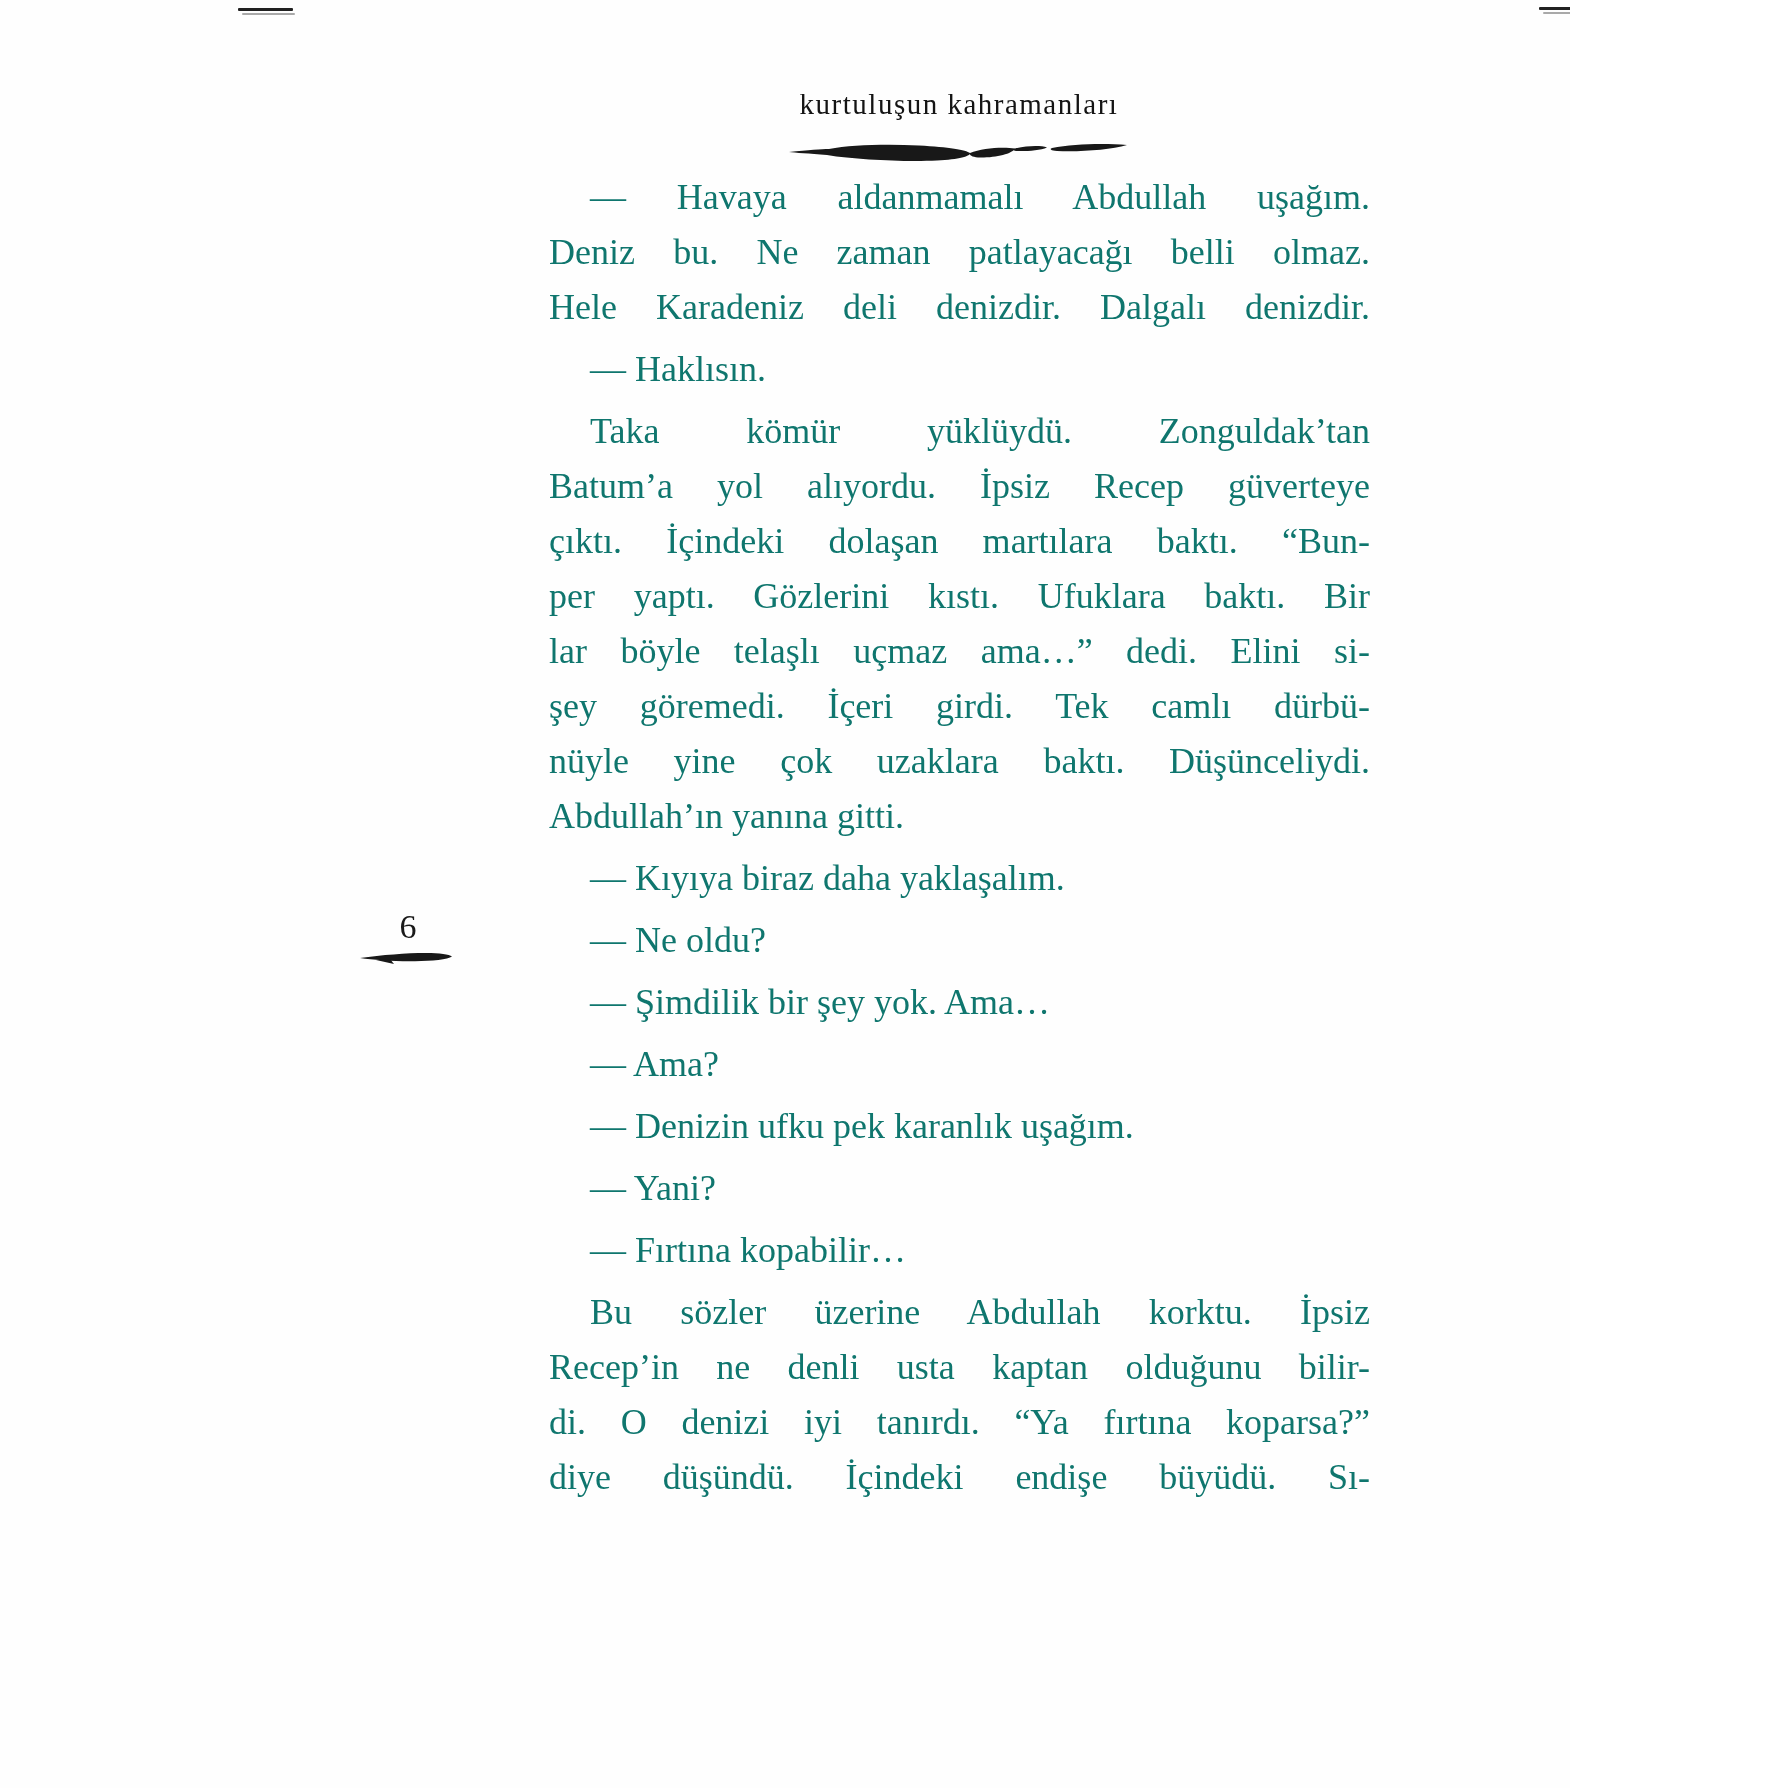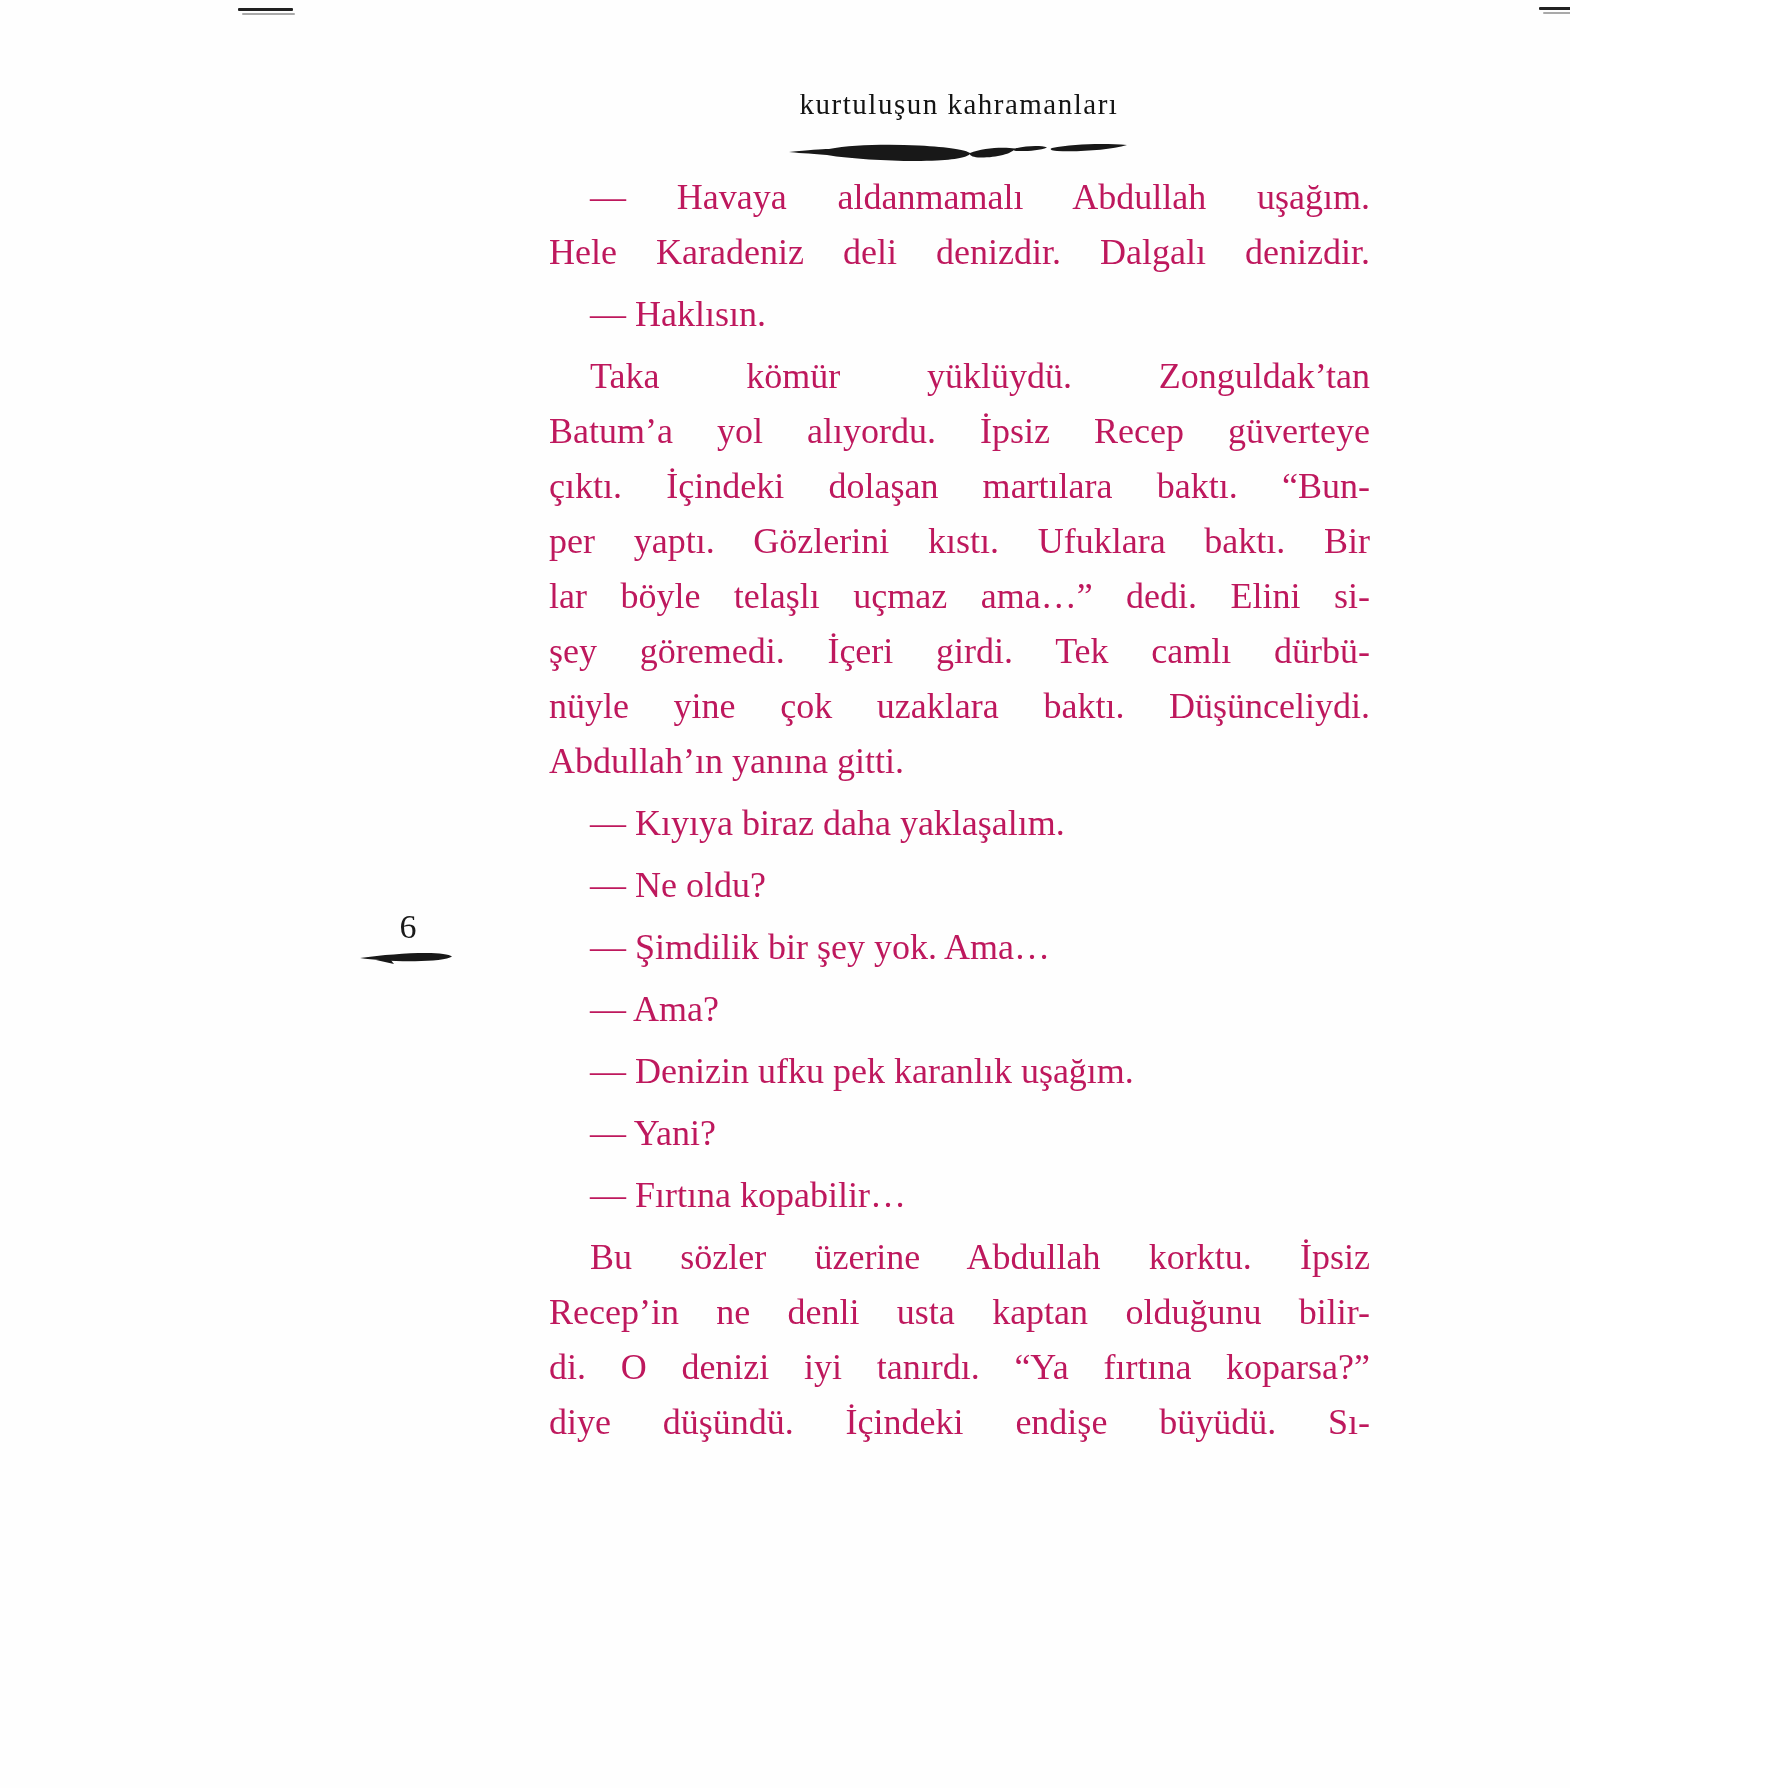--- a/index.html
+++ b/index.html
@@ -73,21 +73,21 @@
     left: 549px;
     top: 170px;
     width: 821px;
   }
   .paragraph { margin: 0 0 7px 0; }
   .paragraph:last-child { margin-bottom: 16px; }
   .line {
     font-size: 36px;
     line-height: 55px;
     text-align: left;
-    color: #be185d;
+    color: #0f766e;
   }
   .line.justify {
     text-align: justify;
     text-align-last: justify;
   }
   .line.first { text-indent: 41px; }
   .ink { fill: #181818; }
 </style>
 </head>
 <body>
@@ -116,20 +116,21 @@
     <div class="page-number">6</div>
     <svg width="96" height="18" viewBox="0 0 96 18" aria-hidden="true">
       <path class="ink" d="M0,10 C22,7 46,5 66,5 C80,5 89,6.5 92,8.5 C88,11.5 72,13 55,13.2 C35,13.5 14,12 0,10 Z"></path>
       <path class="ink" d="M16,12 L34,16 L30,11 Z"></path>
     </svg>
   </div>
 
   <main class="text-block">
       <div class="paragraph">
         <div class="line justify first">— Havaya aldanmamalı Abdullah uşağım.</div>
+        <div class="line justify">Deniz bu. Ne zaman patlayacağı belli olmaz.</div>
         <div class="line justify">Hele Karadeniz deli denizdir. Dalgalı denizdir.</div>
       </div>
       <div class="paragraph">
         <div class="line first">— Haklısın.</div>
       </div>
       <div class="paragraph">
         <div class="line justify first">Taka kömür yüklüydü. Zonguldak’tan</div>
         <div class="line justify">Batum’a yol alıyordu. İpsiz Recep güverteye</div>
         <div class="line justify">çıktı. İçindeki dolaşan martılara baktı. “Bun-</div>
         <div class="line justify">per yaptı. Gözlerini kıstı. Ufuklara baktı. Bir</div>

